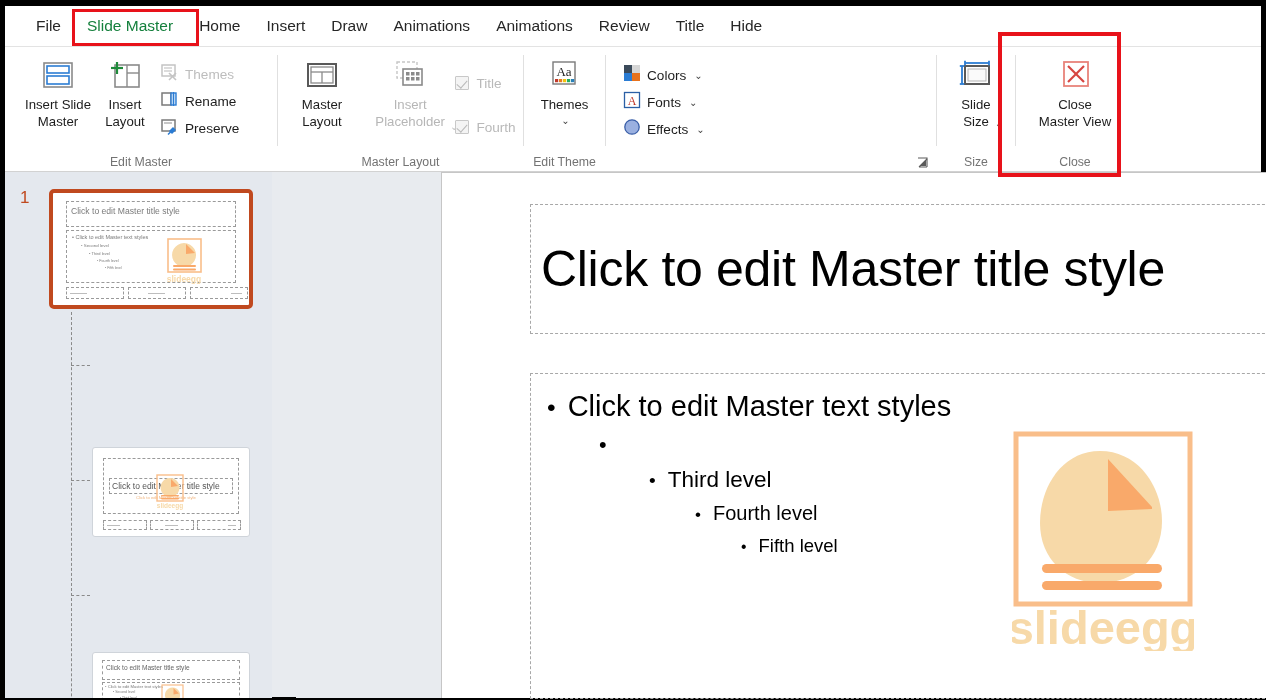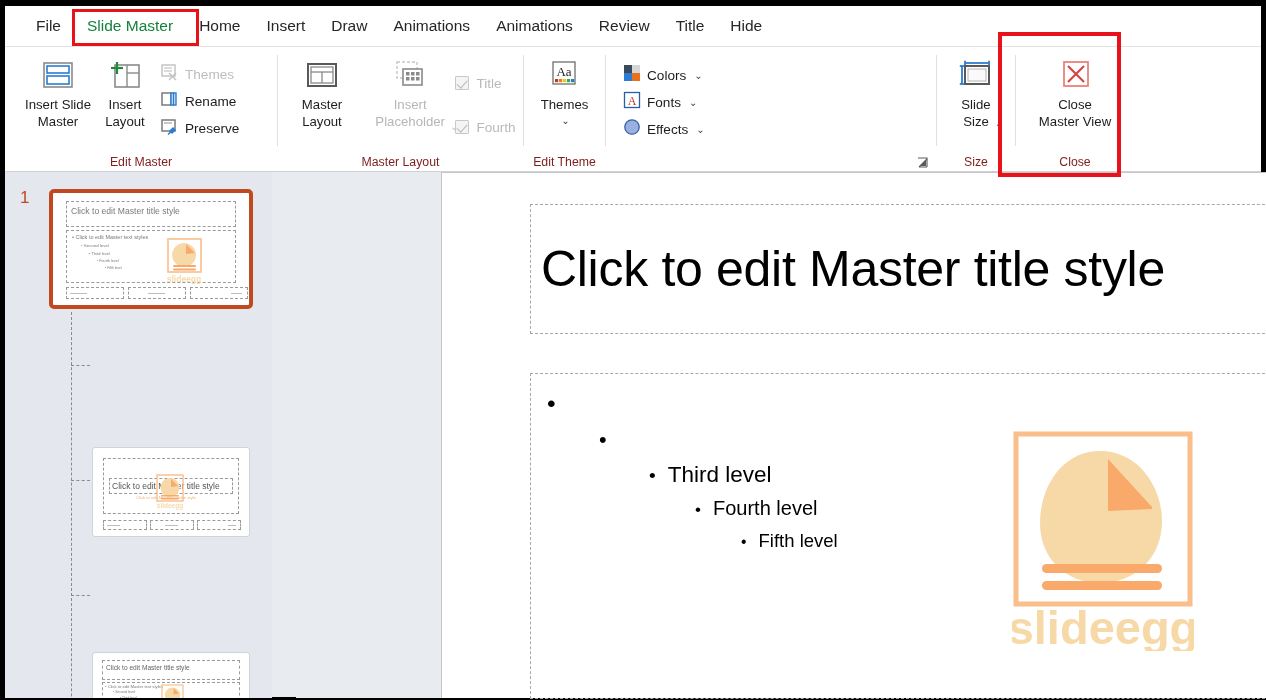--- a/index.html
+++ b/index.html
@@ -40,21 +40,21 @@
 
   
   .ribbon {
     position: absolute; left: 5px; top: 46px; width: 1256px; height: 125px;
     background: #fff; border-top: 1px solid #e3e3e3;
   }
   .ribbon-inner { position: relative; height: 125px; display: flex; align-items: stretch; }
   .rgroup { position: relative; display: flex; flex-direction: column; height: 125px; }
   .rgroup-body { flex: 1; display: flex; align-items: flex-start; padding-top: 6px; }
   .rgroup-label {
-    height: 20px; font-size: 12.3px; color: #7f1d1d; text-align: center;
+    height: 20px; font-size: 12.3px; color: #737373; text-align: center;
     display: flex; align-items: center; justify-content: center; position: relative;
   }
   .rsep { width: 1px; background: #e0e0e0; margin: 8px 0 26px 0; align-self: stretch; }
 
   
   .bigbtn {
     display: flex; flex-direction: column; align-items: center;
     padding: 2px 6px; min-width: 56px; cursor: default;
   }
   .bigbtn .bi { height: 40px; display: flex; align-items: center; justify-content: center; }
@@ -526,20 +526,21 @@
     <div class="canvas-area">
       <div class="slide">
 
         <div class="slide-ph title-ph">
           <span class="t">Click to edit Master title style</span>
         </div>
 
         <div class="slide-ph text-ph">
           <div class="lvl lvl1">
             <span class="bul">•</span>
+            <span>Click to edit Master text styles</span>
           </div>
           <div class="lvl lvl2">
             <span class="bul">•</span>
           </div>
           <div class="lvl lvl3">
             <span class="bul">•</span>
             <span>Third level</span>
           </div>
           <div class="lvl lvl4">
             <span class="bul">•</span>

